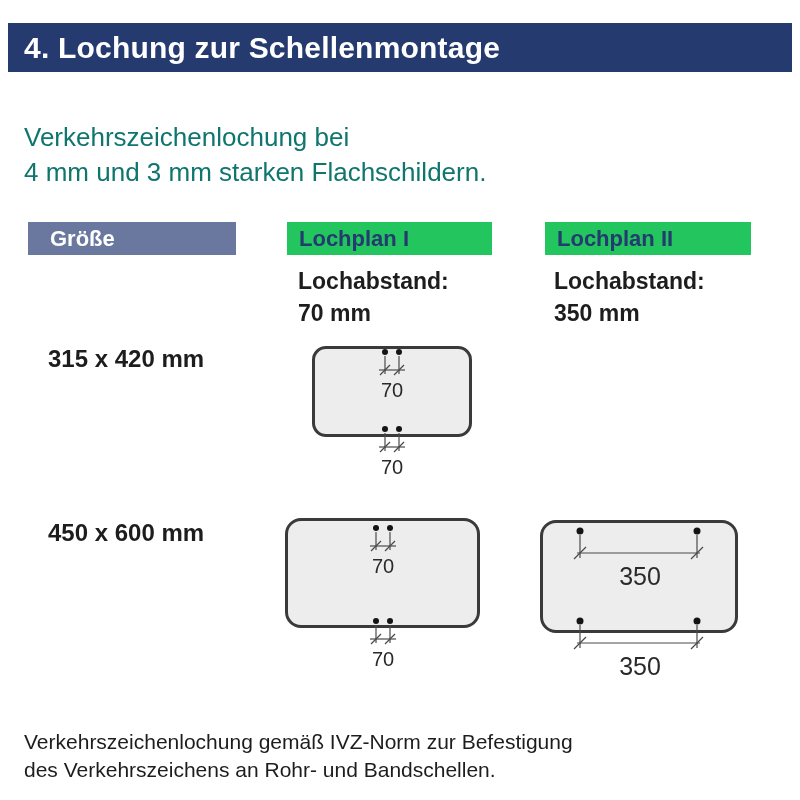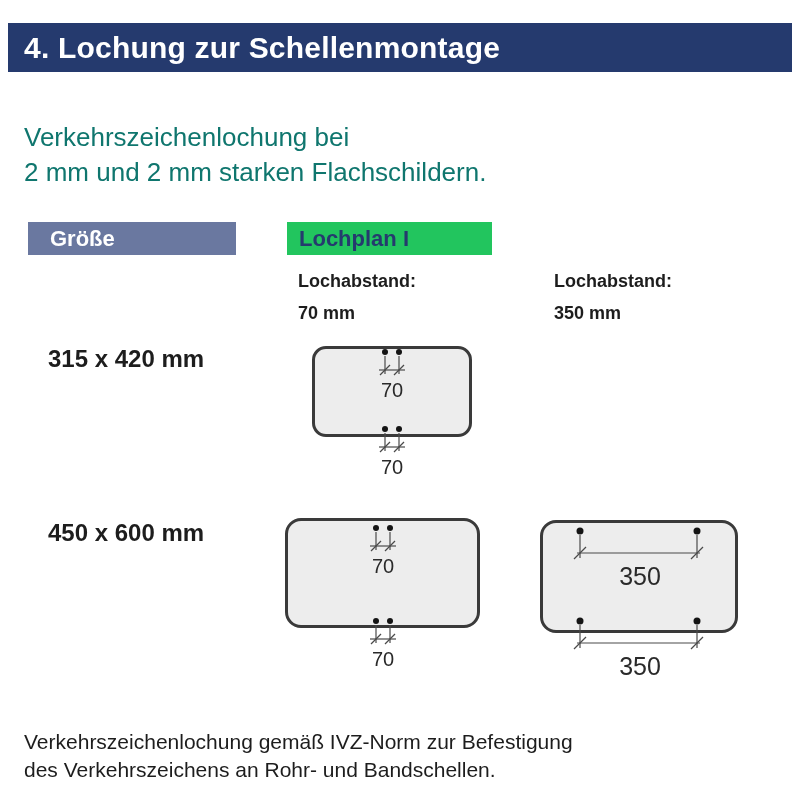--- a/index.html
+++ b/index.html
@@ -25,21 +25,21 @@
   
   .chip{
     top:222px;height:33px;display:flex;align-items:center;box-sizing:border-box;
     font-size:22px;font-weight:bold;text-align:right;
   }
   .chip-size{left:28px;width:208px;background:#6a78a0;color:#ffffff;padding-left:22px;}
   .chip-plan{background:#22c55e;color:#253a6e;padding-left:12px;}
   .chip-plan1{left:287px;width:205px;}
   .chip-plan2{left:545px;width:206px;}
 
-  .spacing-block{top:265px;font-size:18px;font-weight:bold;line-height:32px;color:#1d1d1d;}
+  .spacing-block{top:265px;font-size:23px;font-weight:bold;line-height:32px;color:#1d1d1d;}
   .spacing-plan1{left:298px;}
   .spacing-plan2{left:554px;}
 
   .row-label{left:48px;font-size:24px;font-weight:bold;color:#1d1d1d;white-space:nowrap;}
   .row-label-1{top:345px;text-align:center;}
   .row-label-2{top:519px;}
 
   
   .sign{
     box-sizing:border-box;background:#ededed;border:3px solid #3a3a3a;border-radius:16px;
@@ -68,28 +68,31 @@
 <body>
 
 <div class="page">
 
   <div class="abs title-bar">
     <h1>4. Lochung zur Schellenmontage</h1>
   </div>
 
   <div class="abs intro">
     <div>Verkehrszeichenlochung bei</div>
-    <div>2 mm und 2 mm starken Flachschildern.</div>
+    <div>4 mm und 3 mm starken Flachschildern.</div>
   </div>
 
   <div class="abs chip chip-size">
     <span>Größe</span>
   </div>
   <div class="abs chip chip-plan chip-plan1">
     <span>Lochplan I</span>
+  </div>
+  <div class="abs chip chip-plan chip-plan2">
+    <span>Lochplan II</span>
   </div>
 
   <div class="abs spacing-block spacing-plan1">
     <div>Lochabstand:</div>
     <div>70 mm</div>
   </div>
   <div class="abs spacing-block spacing-plan2">
     <div>Lochabstand:</div>
     <div>350 mm</div>
   </div>

